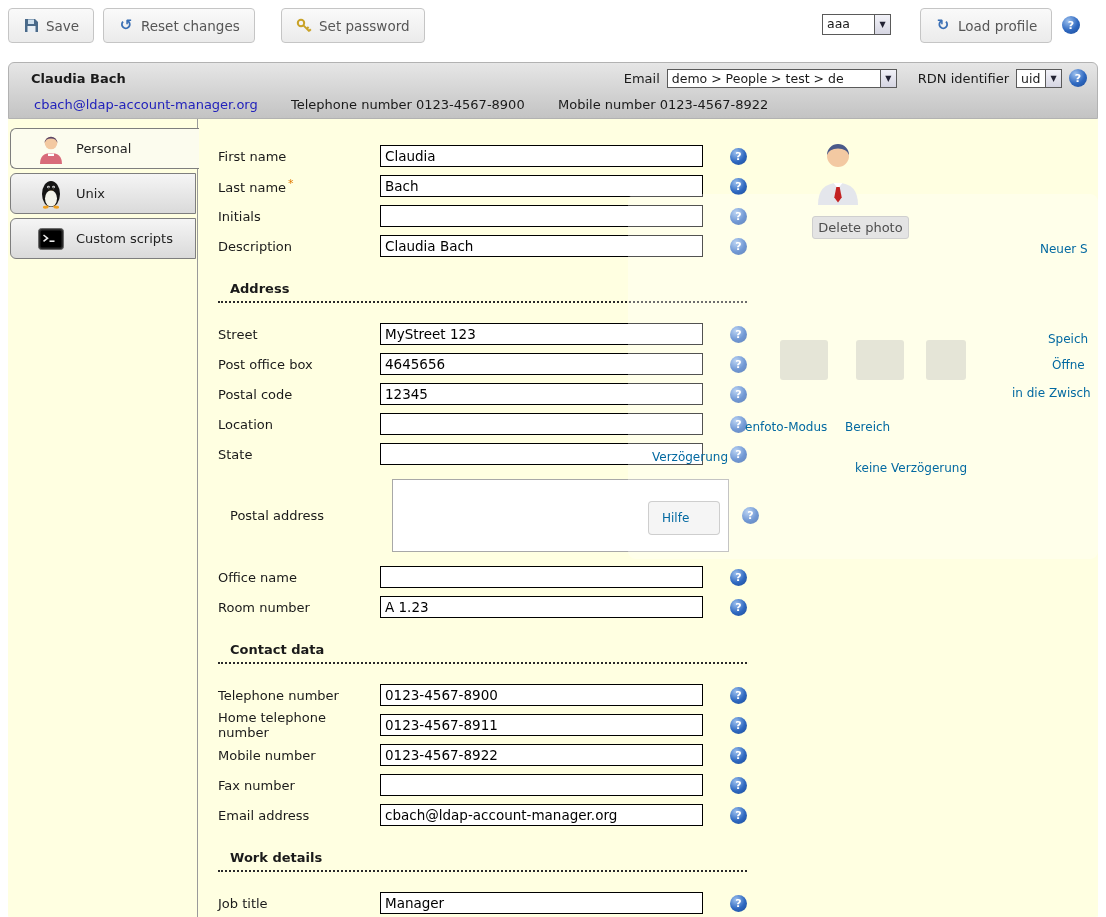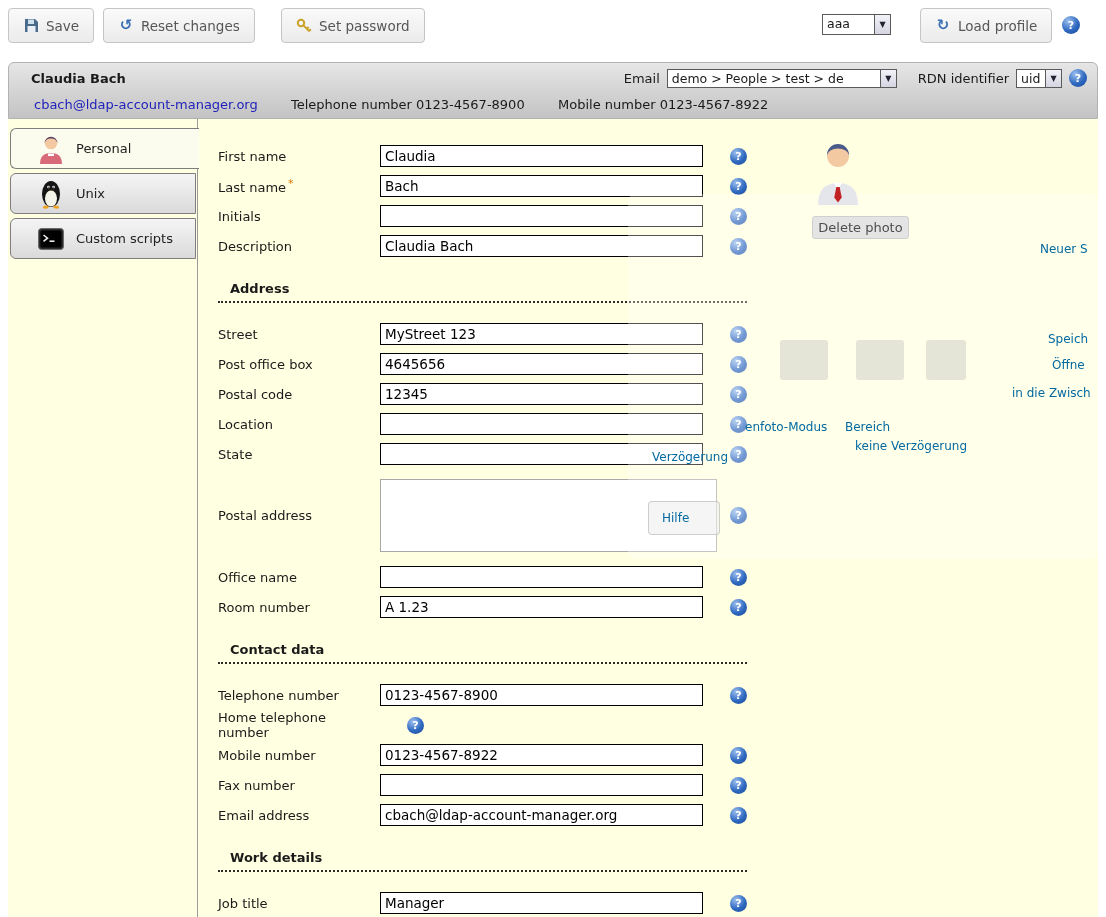--- a/index.html
+++ b/index.html
@@ -69,21 +69,21 @@
   .ticon { width:30px; height:32px; display:flex; align-items:center; justify-content:center; flex:none; }
 
   
   .main { position:absolute; left:210px; top:22px; width:560px; }
   .form-row { display:flex; align-items:center; height:30px; }
   .field-label { width:162px; flex:none; padding-right:4px; }
   .req { color:#e07800; font-size:11px; vertical-align:super; margin-left:2px; }
   .field-input { flex:none; width:323px; height:22px; border:1px solid #000; background:#fff;
                  padding:0 4px; font:13.5px "DejaVu Sans","Liberation Sans",sans-serif; color:#000; }
   .form-row .help-icon { margin-left:27px; }
-  .textarea-row { height:85px; margin:4px 0; }
+  .textarea-row { height:85px; margin:4px 12px; }
   .field-textarea { flex:none; width:337px; height:73px; border:1px solid #a8a8a8; background:#fff;
                     resize:none; font:13.5px "DejaVu Sans","Liberation Sans",sans-serif; }
   .textarea-row .help-icon { margin-left:13px; }
   .section-title { font-weight:bold; width:529px; border-bottom:2px dotted #2a2a2a;
                    padding:0 0 5px 12px; margin:20px 0 16px 0; }
 
   
   .photo { position:absolute; left:804px; top:22px; width:120px; z-index:6; }
   .delete-photo { margin-top:8px; width:97px; height:23px; background:#e4e4e4; border:1px solid #cfcfcf;
                   border-radius:3px; color:#4e4e4e; display:flex; align-items:center;
@@ -215,21 +215,21 @@
         <div class="ghost-box-square" style="left: 848px; top: 221px; width: 48px; height: 40px;"></div>
         <div class="ghost-box-square" style="left: 918px; top: 221px; width: 40px; height: 40px;"></div>
         <div class="ghost-box-button" style="left: 640px; top: 382px; width: 72px; height: 34px;"></div>
         <span class="ghost-text" style="left: 1032px; top: 123px;">Neuer S</span>
         <span class="ghost-text" style="left: 1040px; top: 213px;">Speich</span>
         <span class="ghost-text" style="left: 1044px; top: 239px;">Öffne</span>
         <span class="ghost-text" style="left: 1004px; top: 267px;">in die Zwisch</span>
         <span class="ghost-text" style="left: 737px; top: 301px;">enfoto-Modus</span>
         <span class="ghost-text" style="left: 837px; top: 301px;">Bereich</span>
         <span class="ghost-text" style="left: 644px; top: 331px;">Verzögerung</span>
-        <span class="ghost-text" style="left: 847px; top: 320px;">keine Verzögerung</span>
+        <span class="ghost-text" style="left: 847px; top: 342px;">keine Verzögerung</span>
         <span class="ghost-text" style="left: 654px; top: 392px;">Hilfe</span>
       </div>
 
     <div class="main">
         <div class="form-row">
           <span class="field-label">First name</span>
           <input type="text" class="field-input" value="Claudia" style="">
           <span class="help-icon">?</span>
         </div>
         <div class="form-row">
@@ -289,20 +289,21 @@
           <span class="help-icon">?</span>
         </div>
         <div class="section-title">Contact data</div>
         <div class="form-row">
           <span class="field-label">Telephone number</span>
           <input type="text" class="field-input" value="0123-4567-8900" style="">
           <span class="help-icon">?</span>
         </div>
         <div class="form-row">
           <span class="field-label">Home telephone number</span>
+          <input type="text" class="field-input" value="0123-4567-8911" style="">
           <span class="help-icon">?</span>
         </div>
         <div class="form-row">
           <span class="field-label">Mobile number</span>
           <input type="text" class="field-input" value="0123-4567-8922" style="">
           <span class="help-icon">?</span>
         </div>
         <div class="form-row">
           <span class="field-label">Fax number</span>
           <input type="text" class="field-input" style="">

